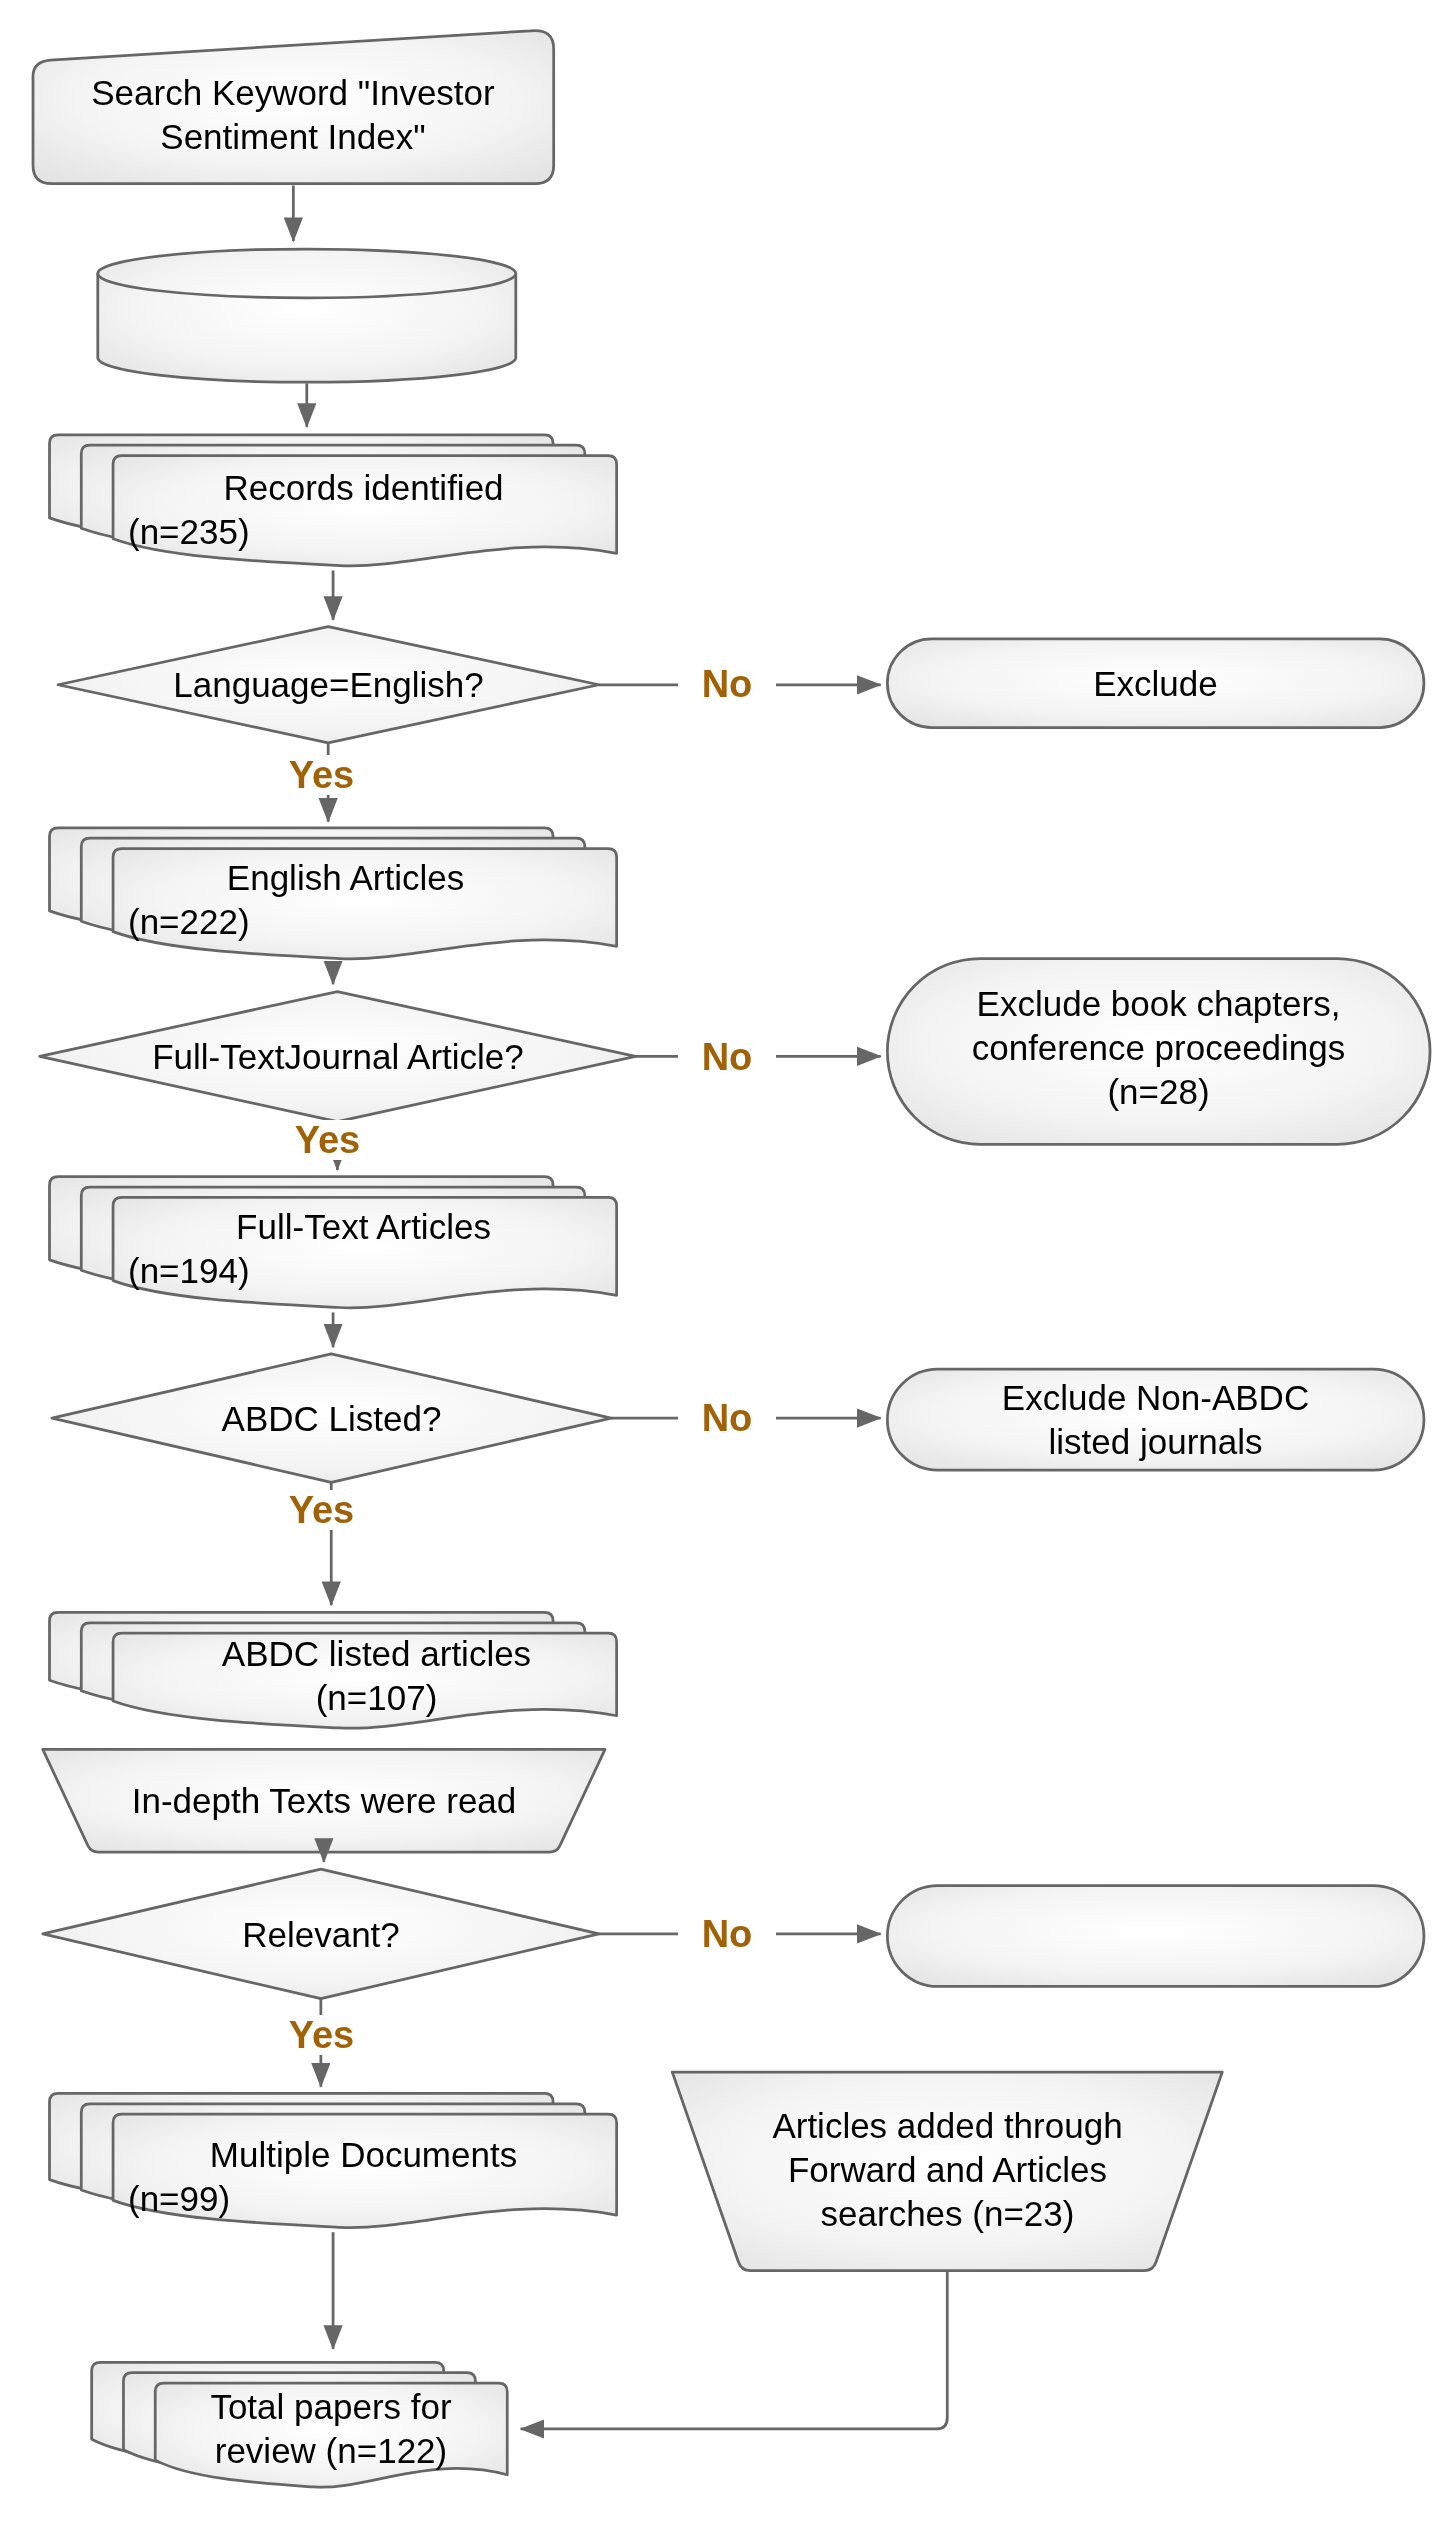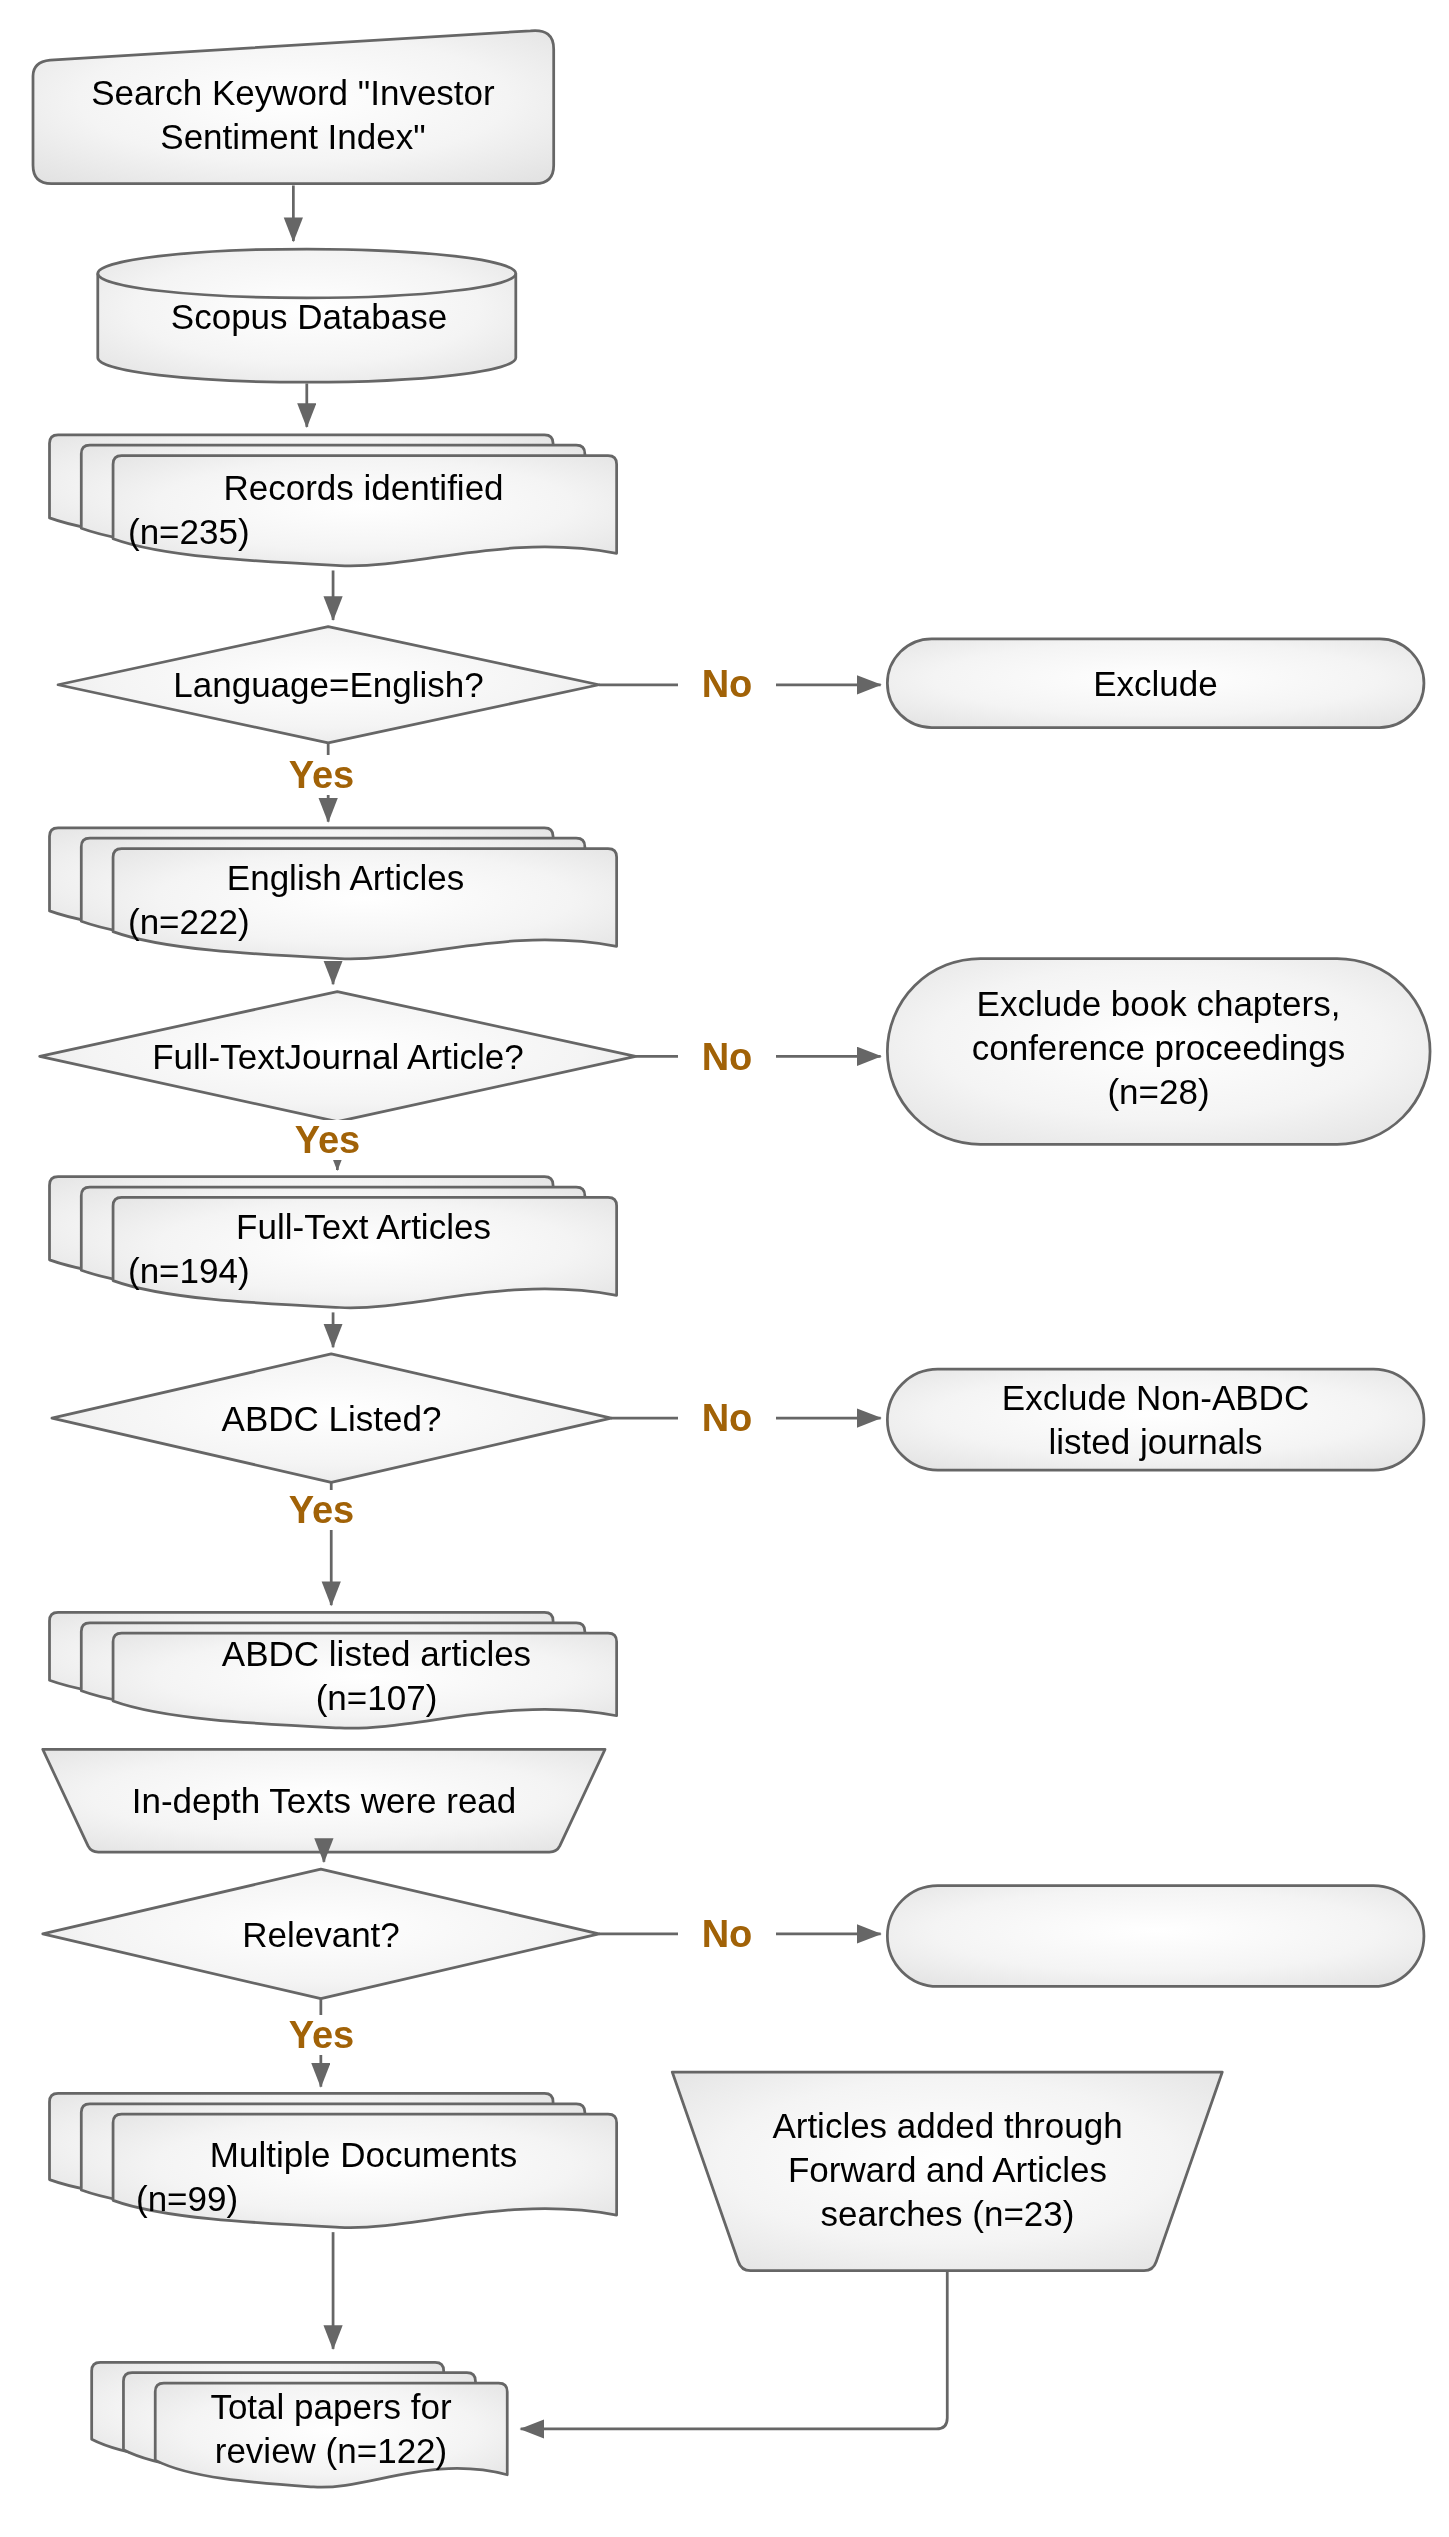--- a/index.html
+++ b/index.html
@@ -104,21 +104,20 @@
         <path d="M202,3896 Q202,3882 216,3882 L764,3882 Q778,3882 778,3896 L778,4032 C651.28,3998 547.5999999999999,4058 461.2,4052 C363.28000000000003,4045 259.6,4038 202,4008 Z" style="fill:url(#grad);stroke:var(--stroke,#666);stroke-width:4.5;stroke-linejoin:round;"></path>
         <path d="M254,3913 Q254,3899 268,3899 L816,3899 Q830,3899 830,3913 L830,4049 C703.28,4015 599.5999999999999,4075 513.2,4069 C415.28000000000003,4062 311.6,4055 254,4025 Z" style="fill:url(#grad);stroke:var(--stroke,#666);stroke-width:4.5;stroke-linejoin:round;"></path>
       </g>
     </svg>
 
   <div class="node-label" style="left:73px;top:43px;width:440px;height:144px">
     <div>Search Keyword "Investor</div>
     <div>Sentiment Index"</div>
   </div>
 
-  <div class="hline center" style="left:101px;top:275px;width:416px;height:83px">Scopus Database</div>
 
   <div class="hline center" style="left:119px;top:466px;width:489px;height:43px">Records identified</div>
   <div class="hline left" style="left:128px;top:510px;width:318px;height:43px">(n=235)</div>
 
   <div class="hline center" style="left:58px;top:626px;width:541px;height:116px">Language=English?</div>
 
   <div class="edge-label" style="left:678px;top:664px;width:98px;height:40px">No</div>
 
   <div class="hline center" style="left:887px;top:639px;width:537px;height:89px">Exclude</div>
 
@@ -161,21 +160,21 @@
   <div class="hline center" style="left:92px;top:1749px;width:464px;height:103px">In-depth Texts were read</div>
 
   <div class="hline center" style="left:43px;top:1869px;width:556px;height:130px">Relevant?</div>
 
   <div class="edge-label" style="left:678px;top:1914px;width:98px;height:40px">No</div>
 
 
   <div class="edge-label" style="left:269px;top:2015px;width:105px;height:40px">Yes</div>
 
   <div class="hline center" style="left:119px;top:2133px;width:489px;height:43px">Multiple Documents</div>
-  <div class="hline left" style="left:136px;top:2177px;width:318px;height:43px">(n=99)</div>
+  <div class="hline left" style="left:128px;top:2177px;width:318px;height:43px">(n=99)</div>
 
   <div class="node-label" style="left:738px;top:2078px;width:419px;height:183px">
     <div>Articles added through</div>
     <div>Forward and Articles</div>
     <div>searches (n=23)</div>
   </div>
 
   <div class="node-label" style="left:155px;top:2383px;width:352px;height:92px">
     <div>Total papers for</div>
     <div>review (n=122)</div>

